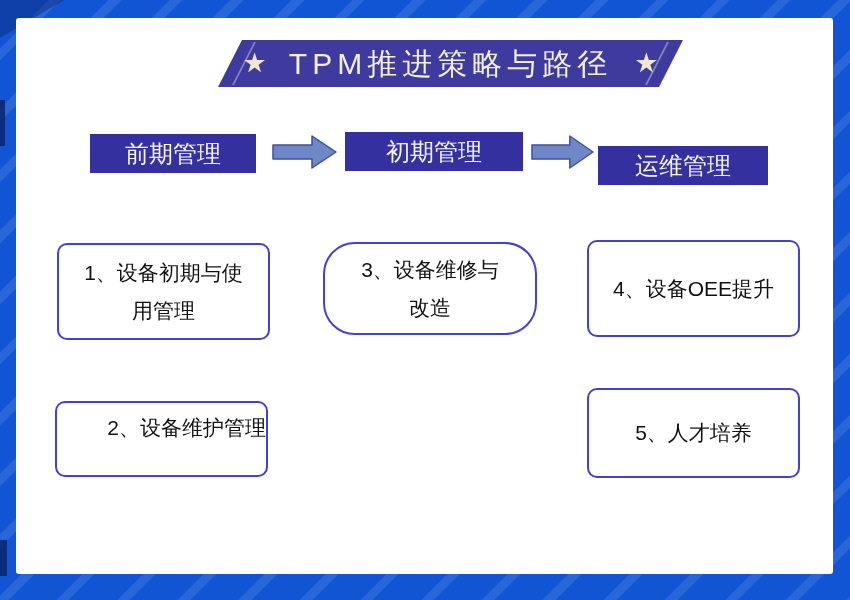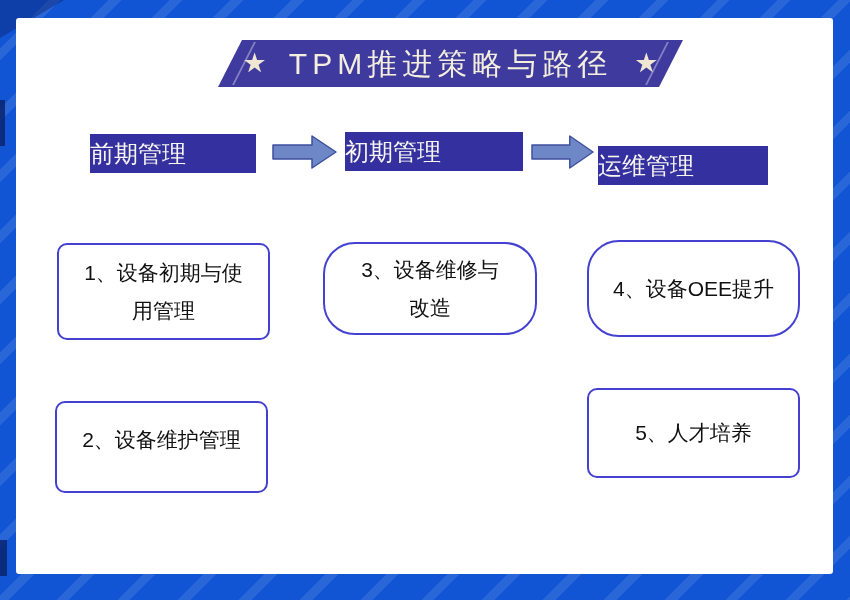--- a/index.html
+++ b/index.html
@@ -77,20 +77,21 @@
 
   
   .stage-box {
     position: absolute;
     height: 39px;
     background: #34309f;
     color: #f8f6f1;
     font-size: 24px;
     display: flex;
     align-items: center;
+    justify-content: center;
     white-space: nowrap;
   }
   .stage-box.s1 { left: 90px;  top: 134px; width: 166px; }
   .stage-box.s2 { left: 345px; top: 132px; width: 178px; }
   .stage-box.s3 { left: 598px; top: 132px; width: 170px; margin-top: 14px; }
 
   .flow-arrow { position: absolute; top: 134px; }
   .flow-arrow.a1 { left: 272px; width: 66px; height: 36px; }
   .flow-arrow.a2 { left: 531px; width: 64px; height: 36px; }
   .flow-arrow svg { display: block; width: 100%; height: 100%; }
@@ -106,23 +107,23 @@
     flex-direction: column;
     align-items: center;
     justify-content: center;
     text-align: center;
     color: #111111;
     font-size: 21px;
     line-height: 1.8;
   }
   .item-box.c1 { left: 57px;  top: 243px; width: 213px; height: 97px; }
   .item-box.c3 { left: 323px; top: 242px; width: 214px; height: 93px; border-radius: 32px; }
-  .item-box.c4 { left: 587px; top: 240px; width: 213px; height: 97px; border-radius: 32px; }
-  .item-box.c2 { left: 55px;  top: 401px; width: 213px; height: 92px;
-                 justify-content: flex-start; padding-top: 18px; }
+  .item-box.c4 { left: 587px; top: 240px; width: 213px; height: 97px; }
+  .item-box.c2 { left: 55px;  top: 401px; width: 213px; height: 76px;
+                 justify-content: flex-start; padding-top: 6px; align-items: flex-end; }
   .item-box.c5 { left: 587px; top: 388px; width: 213px; height: 90px; }
 </style>
 </head>
 <body>
 
 <div class="stage">
 
   <div class="bg-accent corner"></div>
   <div class="bg-accent sliver1"></div>
   <div class="bg-accent sliver2"></div>

